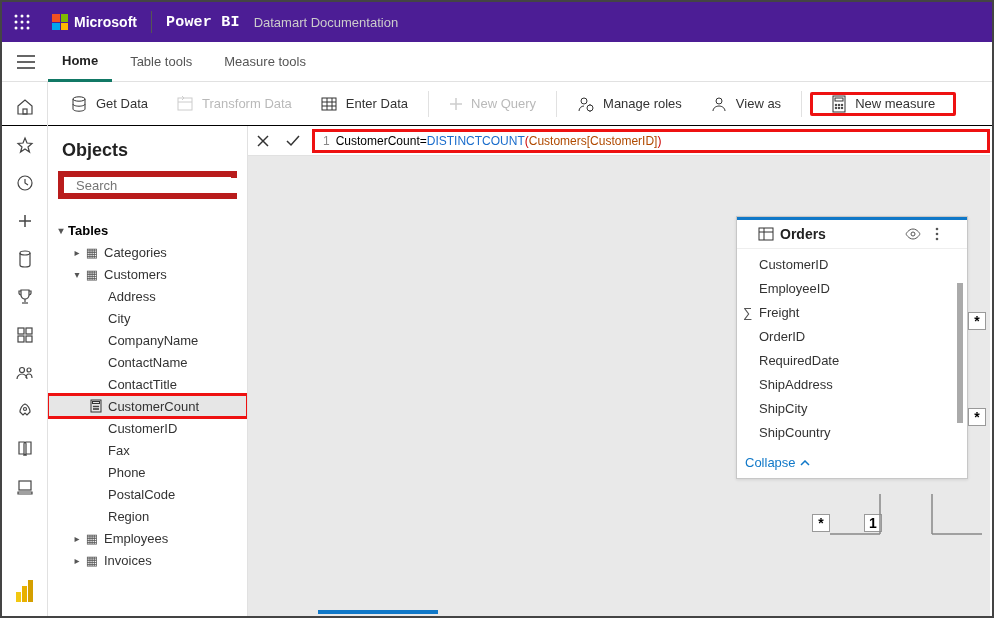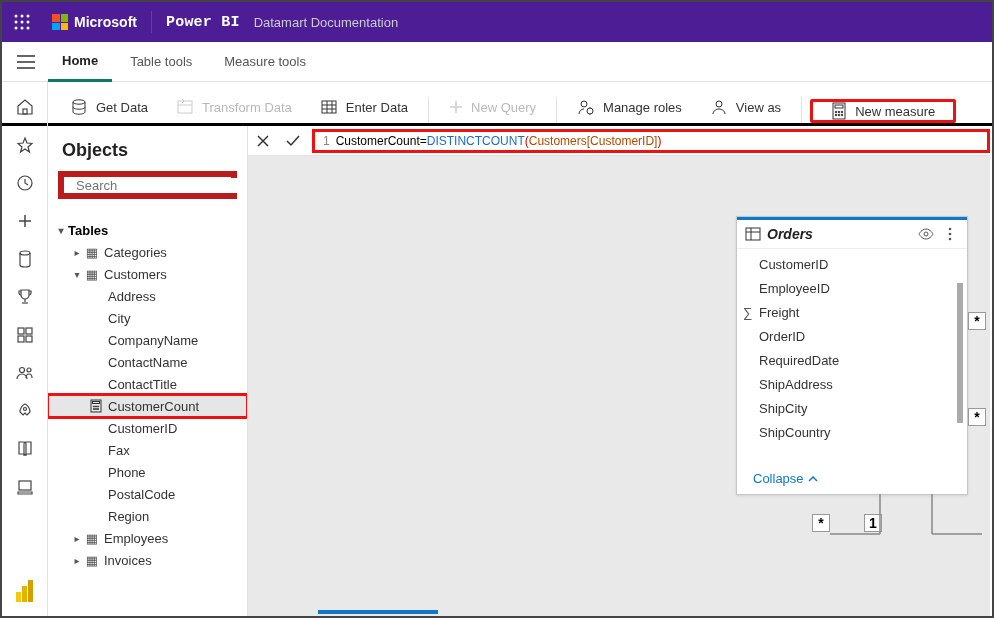--- a/index.html
+++ b/index.html
@@ -18,21 +18,21 @@
 .app-name { font-size: 15px; font-weight: 600; letter-spacing: .2px; font-family: Liberation Mono, monospace; }
 .doc-title { font-size: 13px; color: #ccc; margin-left: 14px; }
 
 
 .ribbon { display: flex; align-items: center; border-bottom: 1px solid #e1e1e1; padding-left: 46px; height: 40px; gap: 4px;}
 .hamburger { position: absolute; left: 2px; top: 40px; width: 44px; height: 40px; display: flex; align-items:center; justify-content:center; cursor: pointer;}
 .tab { padding: 0 14px; height: 40px; display: flex; align-items: center; font-size: 13px; color: #555; cursor: pointer; }
 .tab.active { border-bottom: 3px solid #117865; color: #222; font-weight: 600; background: #fff; }
 
 
-.toolbar { display: flex; align-items: flex-end; height: 44px; border-bottom: 3px solid #000000; padding-left: 56px; gap: 4px; }
+.toolbar { display: flex; align-items: center; height: 44px; border-bottom: 1px solid #000000; padding-left: 56px; gap: 4px; }
 .tbtn { display: flex; align-items: center; gap: 8px; padding: 0 12px; height: 32px; font-size: 13px; color: #333; cursor: pointer; border-radius: 2px; }
 .tbtn.disabled { color: #b9b9b9; }
 .tbtn svg { flex: none; }
 .tdiv { width: 1px; height: 26px; background: #e1e1e1; margin: 0 4px; }
 .tbtn.highlight { border: 3px solid #e11; padding: 0 18px; height: 24px;}
 
 
 .leftnav { position: absolute; left: 0; top: 80px; bottom: 0; width: 46px; border-right: 1px solid #e1e1e1; display: flex; flex-direction: column; align-items: center; padding-top: 8px; gap: 4px; }
 .navicon { width: 46px; height: 34px; display:flex; align-items:center; justify-content:center; color:#444; cursor:pointer; }
 .navicon.pbi { margin-top:auto; margin-bottom:8px; }
@@ -57,28 +57,28 @@
 
 .formula-zone { position:absolute; left:246px; right:2px; top:124px; height:30px; display:flex; align-items:center; border-bottom:1px solid #e1e1e1;}
 .fbtn { width:30px; height:30px; display:flex; align-items:center; justify-content:center; color:#555; cursor:pointer;}
 .formula { flex:1; margin-left:4px; height:24px; display:flex; align-items:center; font-family: Consolas, monospace; font-size:12px; padding:0 8px; border:3px solid #e11;}
 .tok-def{color:#000;} .tok-fn{color:#1a6dcc;} .tok-paren{color:#c00;} .tok-ref{color:#b04a00;}
 
 
 .canvas { position:absolute; left:246px; right:2px; top:154px; bottom:0; background:#e9e9e9; overflow:hidden;}
 .table-card { position:absolute; right:22px; top:60px; width:232px; background:#fff; border:1px solid #c7c7c7; box-shadow:0 1px 3px rgba(0,0,0,.1);}
 .table-card .bar{height:3px; background:#1078c8;}
-.table-head { display:flex; align-items:center; padding:6px 8px; gap:6px; color:#222; font-size:14px; font-weight:600;font-style:italic;}
+.table-head { display:flex; align-items:center; padding:6px 21px; gap:6px; color:#222; font-size:14px; font-weight:600;}
 .table-head .sp{flex:1;}
 .table-head .act{width:18px; color:#555; cursor:pointer; display:flex; justify-content:center;}
 .fields { padding: 3px 0; max-height:210px; overflow:hidden; position:relative; border-top:1px solid #eee;}
 .fields::-webkit-scrollbar{width:8px;}
 .field-row{ display:flex; align-items:center; height:24px; padding:0 12px 0 22px; font-size:13px; color:#333; position:relative;}
 .field-row .sigma{position:absolute; left:6px; color:#555; font-size:13px;}
-.collapse-link { padding:8px 16px; color:#1078c8; font-size:13px; cursor:pointer; display:flex; align-items:center; gap:4px;margin-top:16px;}
+.collapse-link { padding:8px 8px; color:#1078c8; font-size:13px; cursor:pointer; display:flex; align-items:center; gap:4px;}
 .card-asterisk { position:absolute; width:18px; height:18px; background:#fff; border:1px solid #999; display:flex; align-items:center; justify-content:center; font-size:14px; font-weight:700;}
 .rel-lines { position:absolute; pointer-events:none; }
 .scroll-track { position:absolute; right:4px; top:34px; bottom:34px; width:6px; background:#ddd;}
 .scroll-thumb { position:absolute; right:4px; top:34px; width:6px; height:140px; background:#aaa;}
 .hscroll { position:absolute; bottom:2px; left:70px; width:120px; height:4px; background:#1078c8;}
 </style>
 </head>
 <body>
 
 <div class="topbar">

